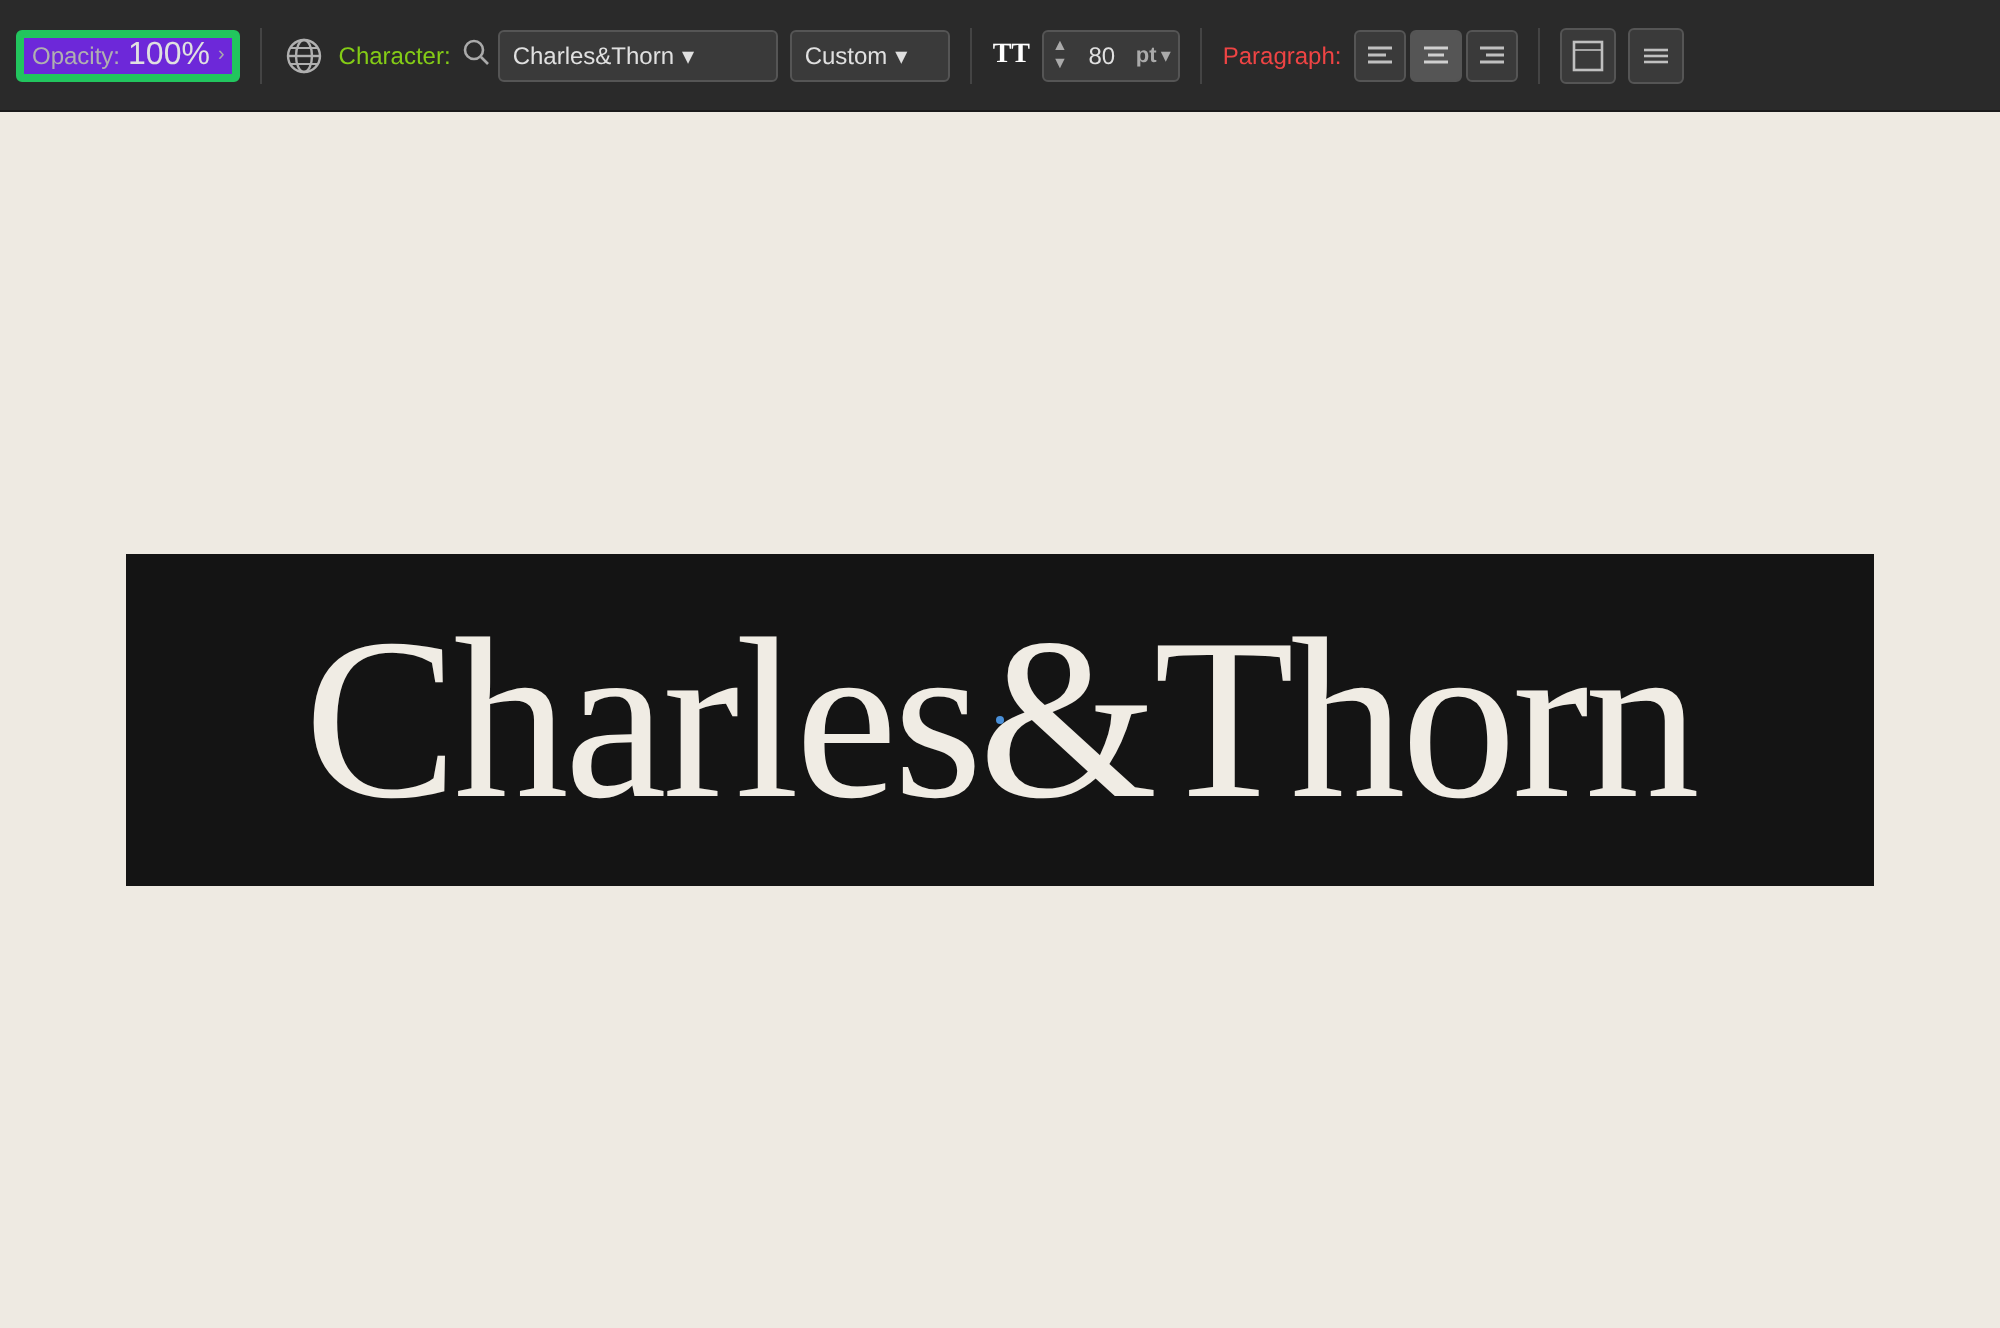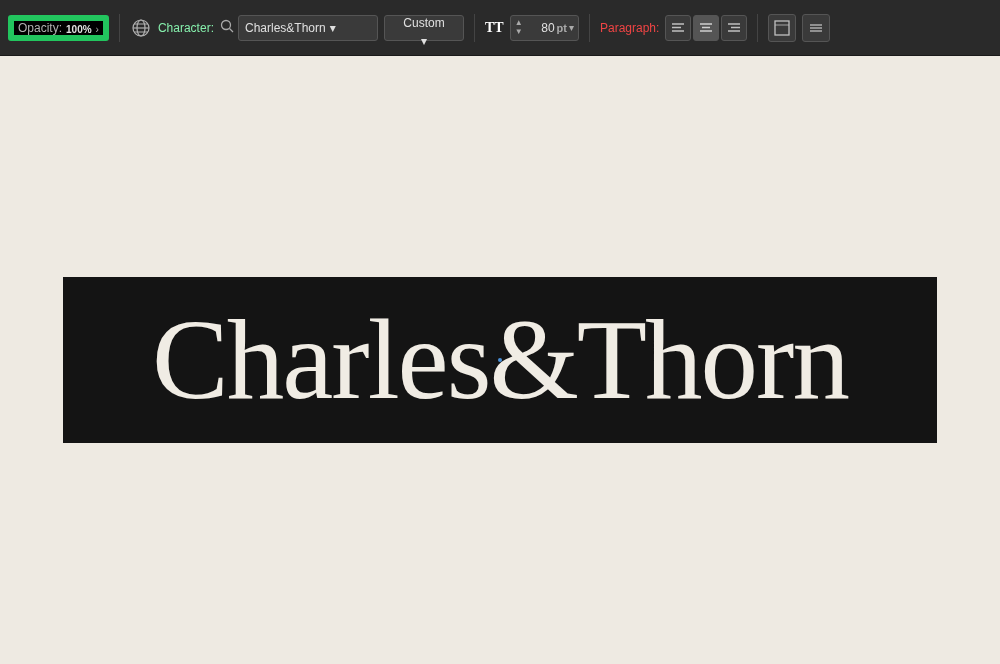--- a/index.html
+++ b/index.html
@@ -24,39 +24,38 @@
       border-bottom: 1px solid #1a1a1a;
     }
 
     .toolbar-label {
       color: #b0b0b0;
       font-size: 12px;
     }
 
     .toolbar-value {
       color: #e0e0e0;
-      font-size: 10px;
-      font-weight: bold;
+      font-size: 16px;
     }
 
     .toolbar-divider {
       width: 1px;
       height: 28px;
       background: #444;
       margin: 0 4px;
     }
 
     .toolbar-section {
       display: flex;
       align-items: center;
       gap: 4px;
     }
 
     .toolbar-section-label {
-      color: #86efac;
+      color: #84cc16;
       font-size: 12px;
     }
 
     .globe-icon {
       width: 22px;
       height: 22px;
       display: flex;
       align-items: center;
       justify-content: center;
       color: #c0c0c0;
@@ -96,21 +95,20 @@
       display: flex;
       align-items: center;
       background: #3a3a3a;
       border: 1px solid #555;
       border-radius: 3px;
       height: 26px;
       padding: 0 6px;
       gap: 4px;
       cursor: pointer;
       min-width: 80px;
-      flex-direction: column;
     }
 
     .style-dropdown span {
       color: #e0e0e0;
       font-size: 12px;
       flex: 1;
     }
 
     .tt-icon {
       color: #ffffff;
@@ -127,21 +125,21 @@
       border-radius: 3px;
       height: 26px;
       padding: 0 4px;
       gap: 2px;
     }
 
     .size-value {
       color: #e0e0e0;
       font-size: 12px;
       min-width: 30px;
-      text-align: right;
+      text-align: center;
     }
 
     .size-arrows {
       display: flex;
       flex-direction: column;
       gap: 1px;
     }
 
     .size-arrow-up, .size-arrow-down {
       color: #aaa;
@@ -237,24 +235,24 @@
       border-radius: 50%;
       position: absolute;
       top: 50%;
       left: 50%;
       transform: translate(-50%, -50%);
     }
 
     
     .opacity-section {
       display: flex;
-      align-items: flex-end;
+      align-items: center;
       gap: 4px;
-      background: #000000;
-      border: 6px solid #22c55e;
+      background: #6d28d9;
+      border: 4px solid #22c55e;
       border-radius: 3px;
       height: 26px;
       padding: 0 4px;
     }
 
     .chevron-right {
       color: #aaa;
       font-size: 10px;
     }
   </style>

